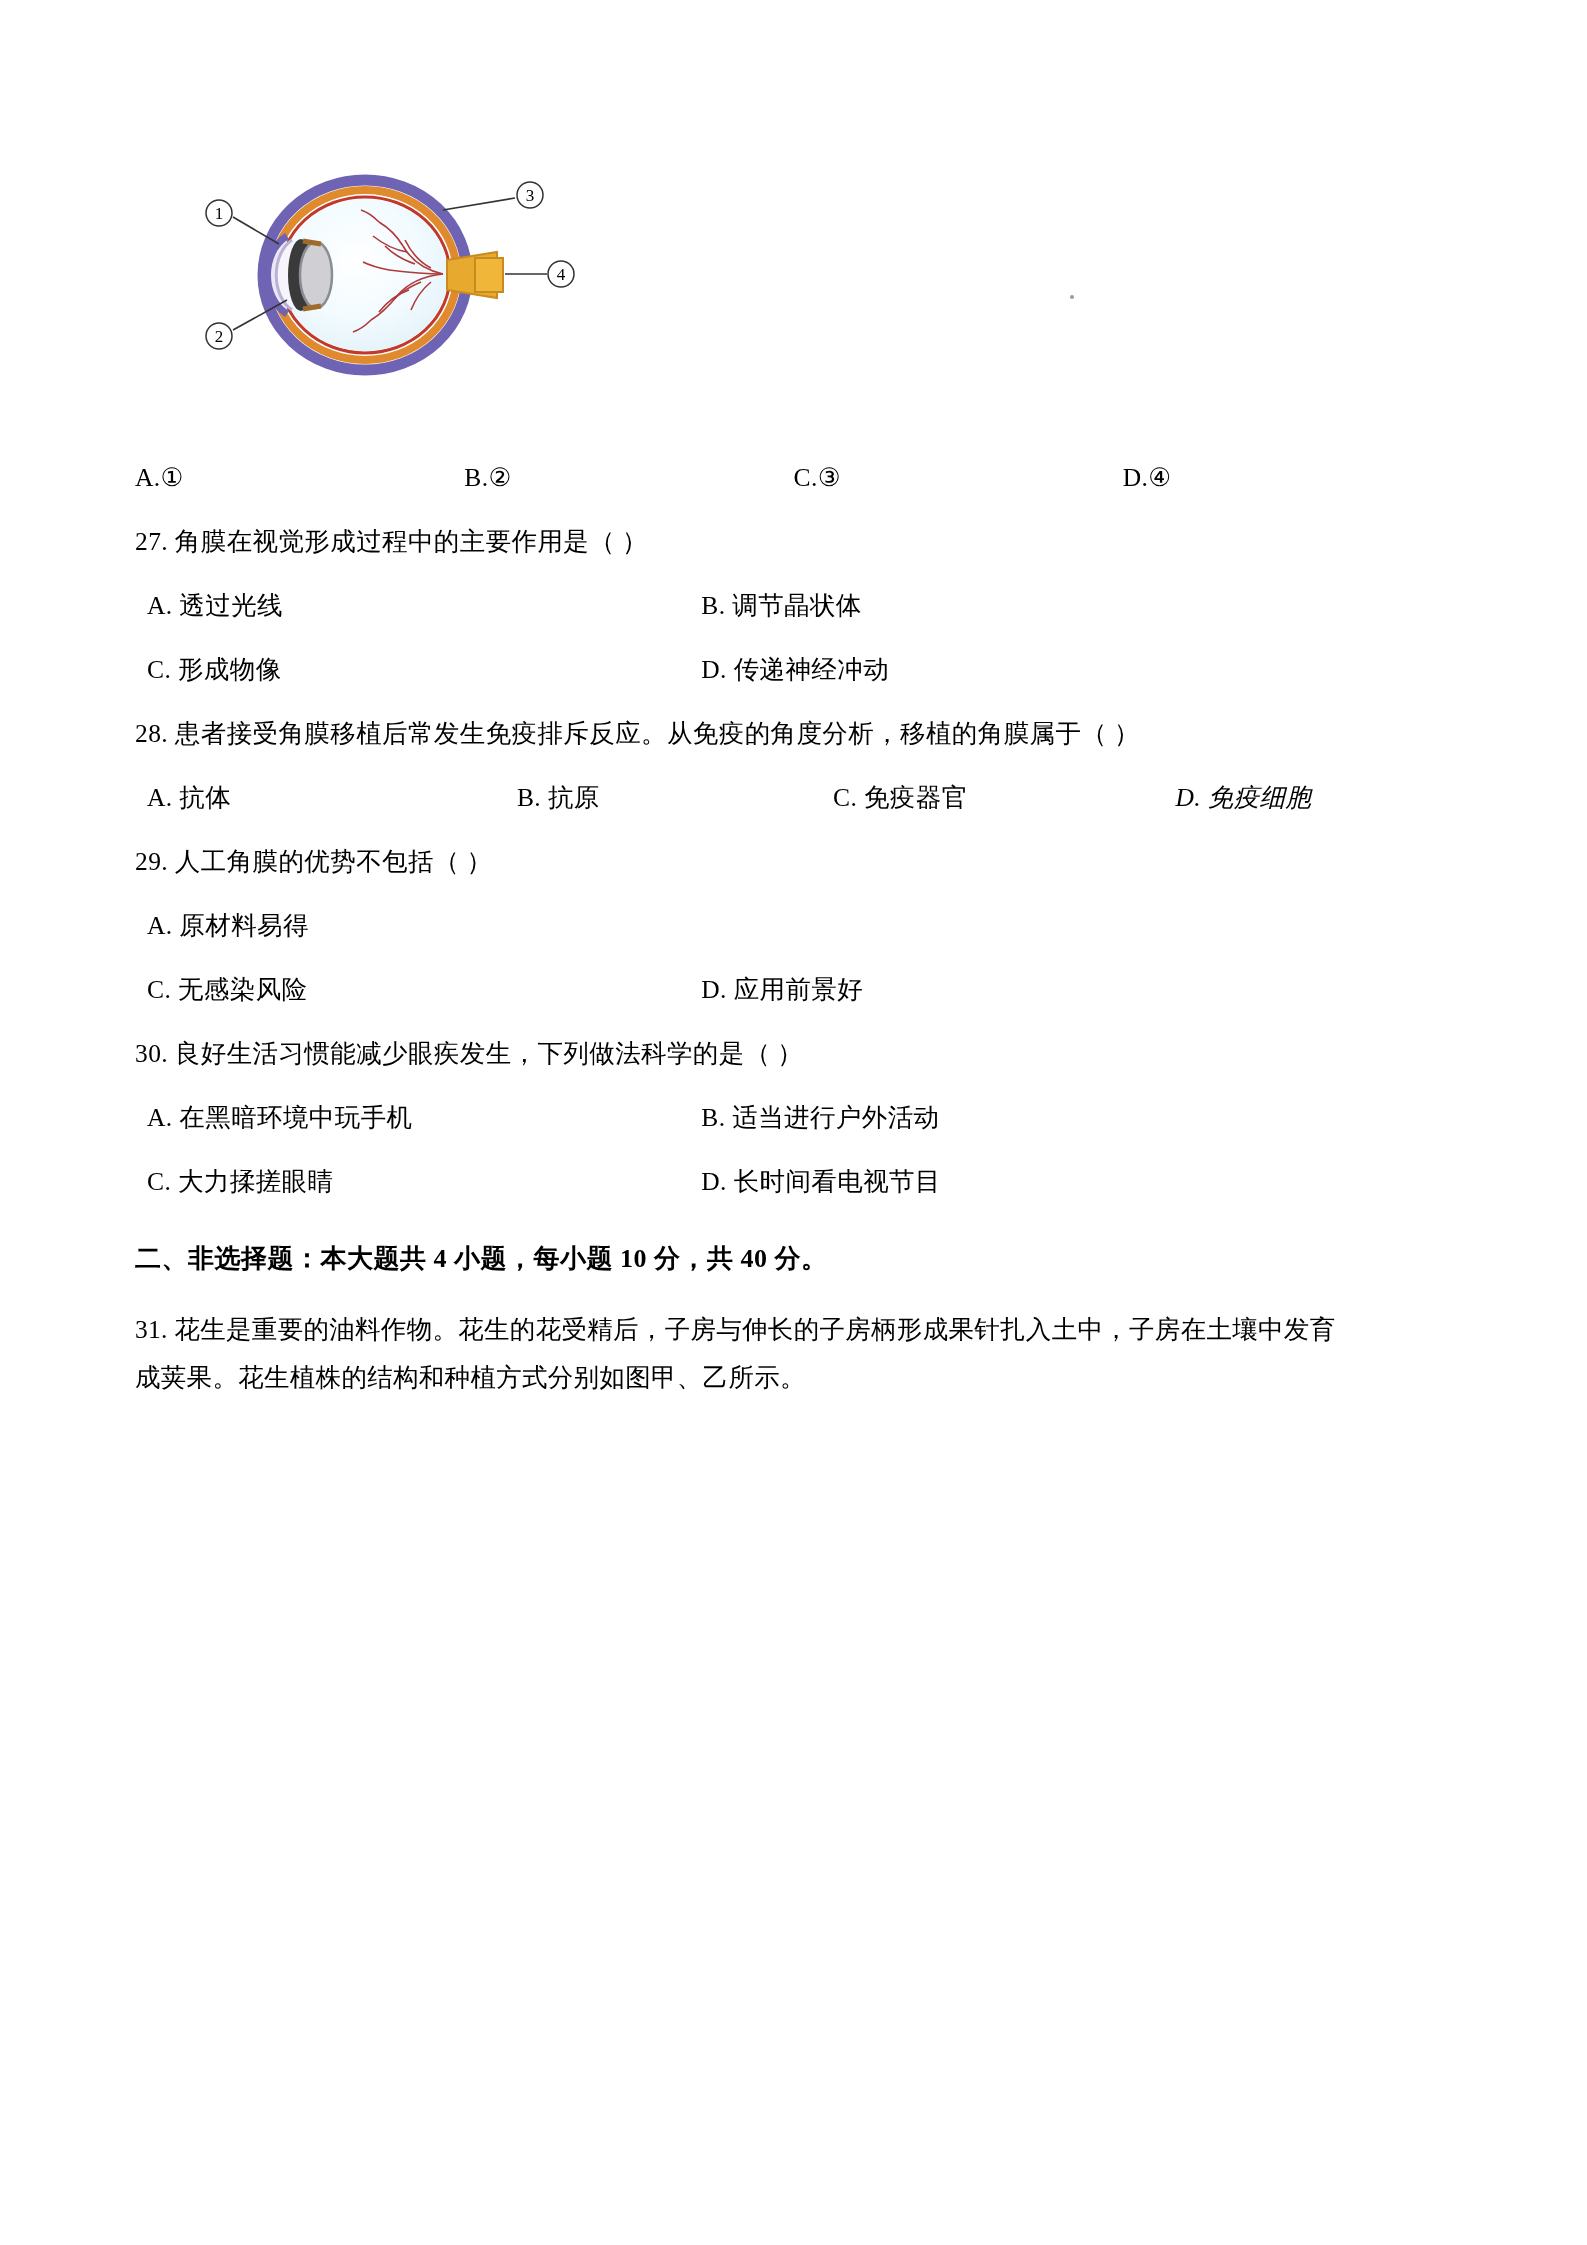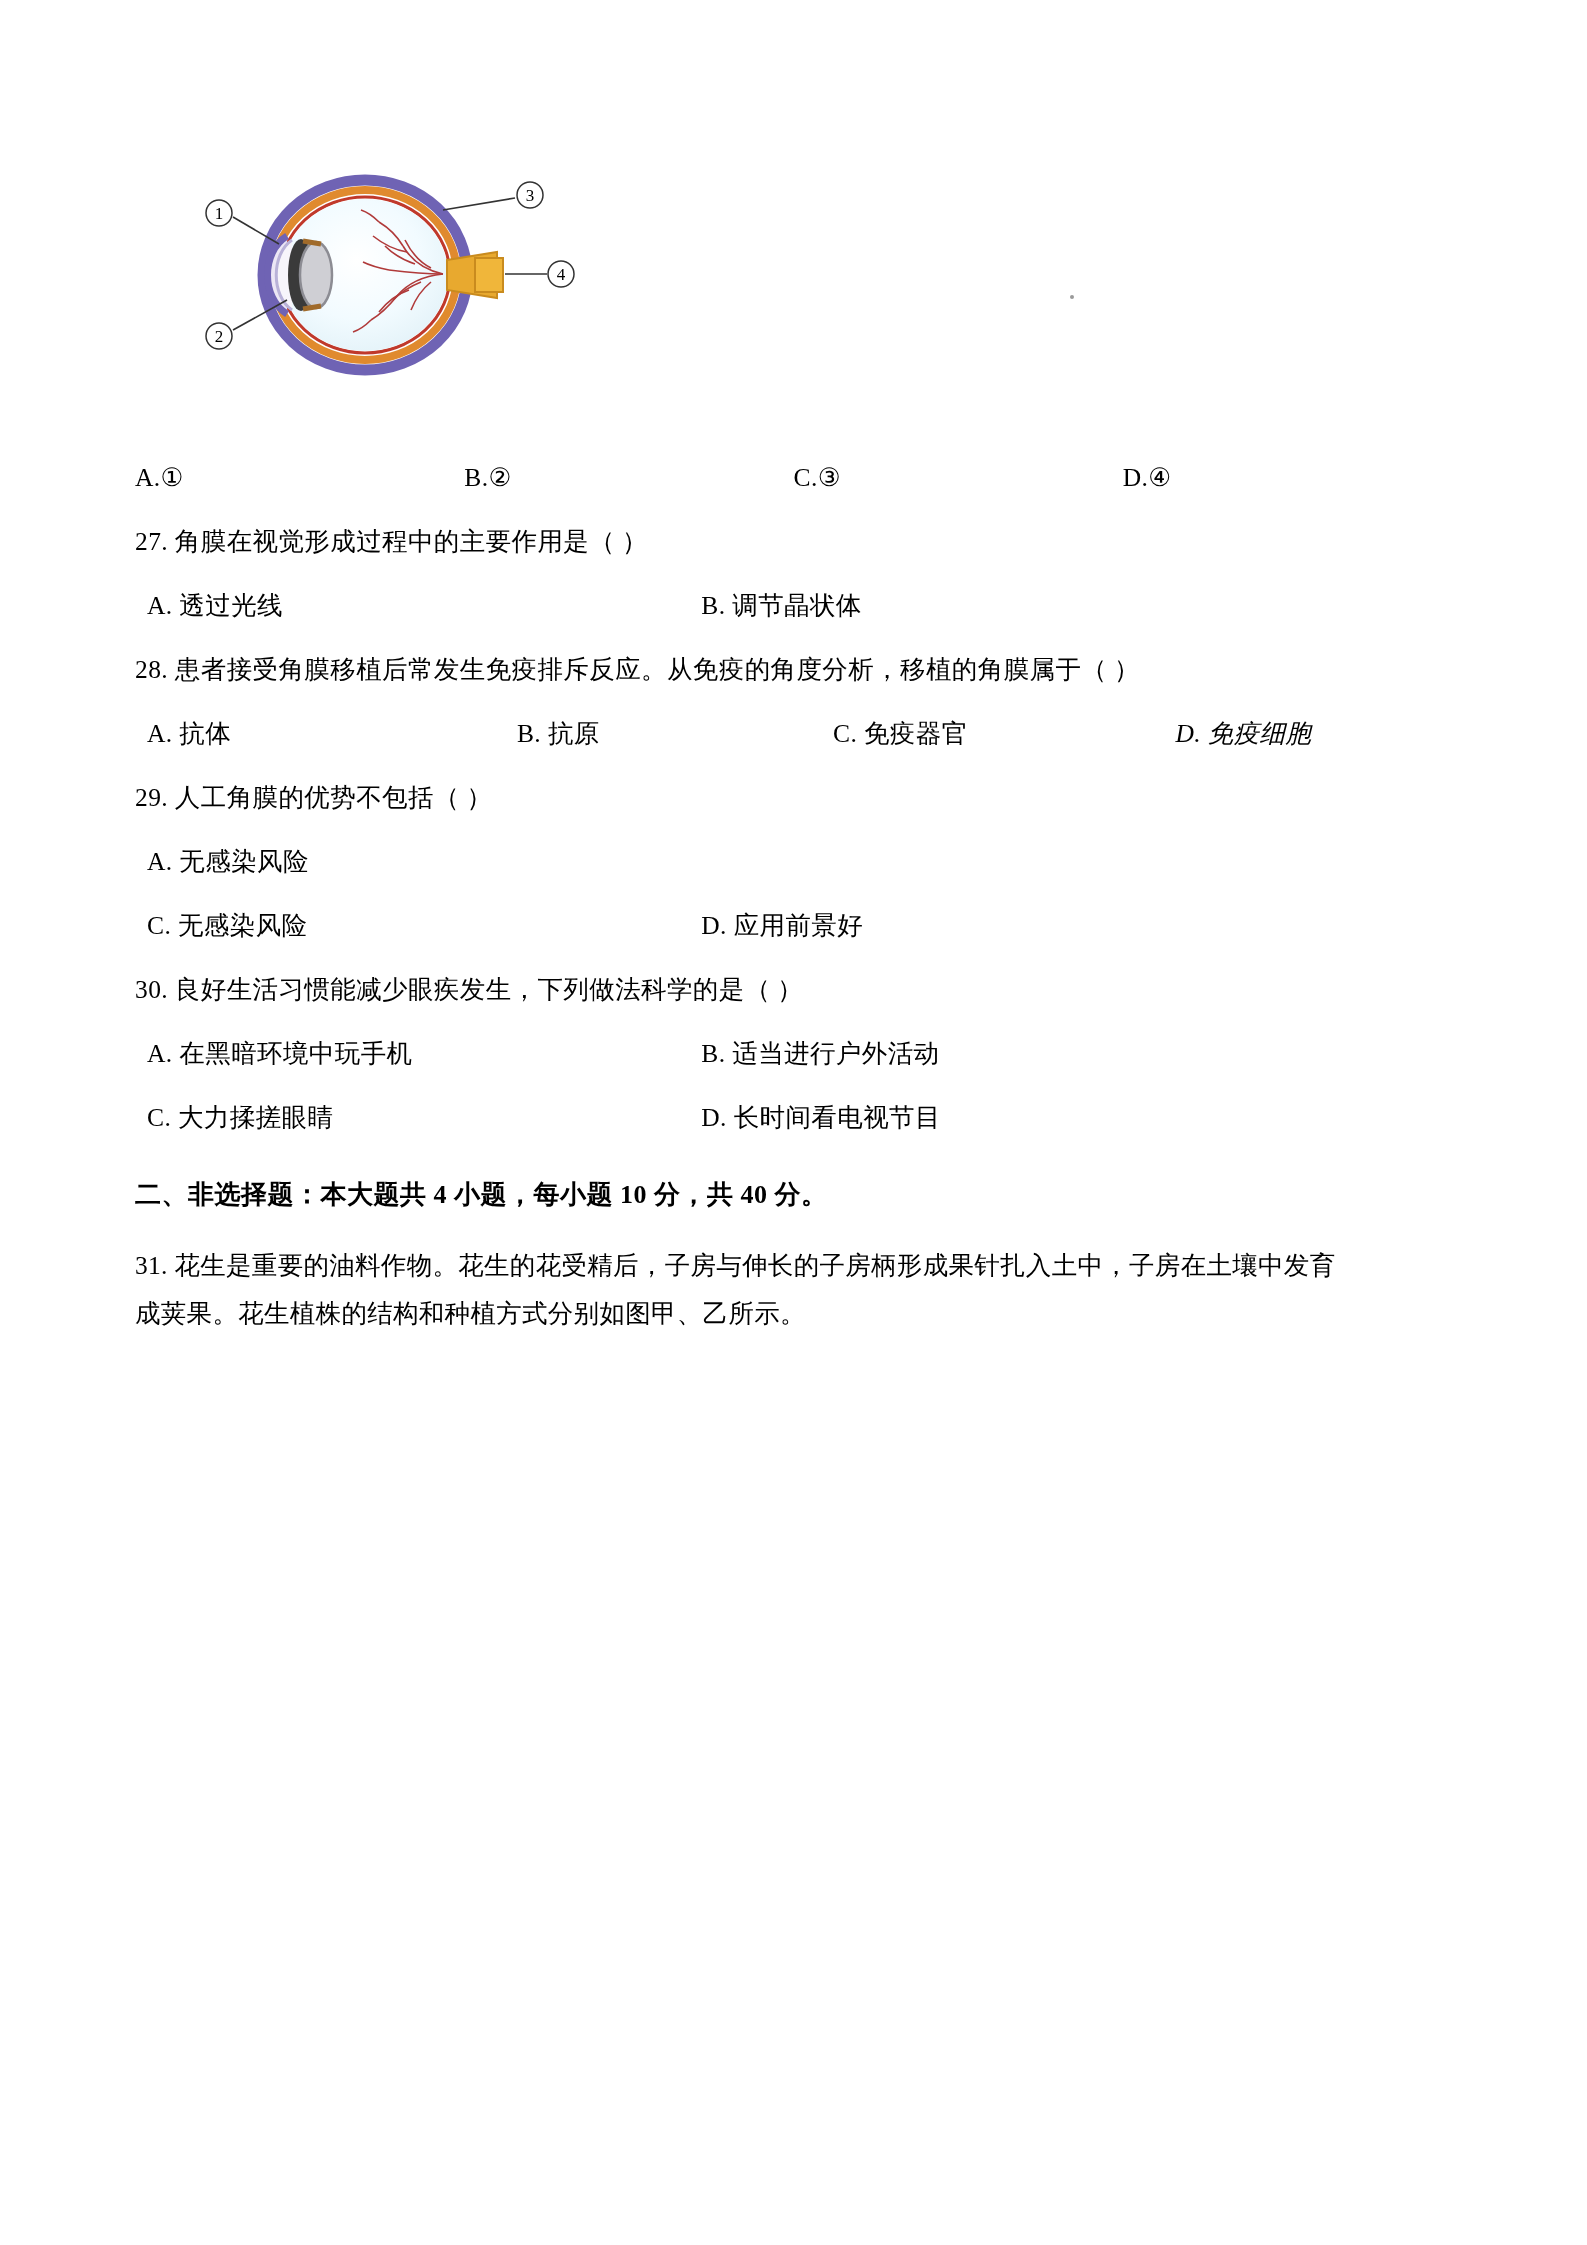--- a/index.html
+++ b/index.html
@@ -173,32 +173,36 @@
     <div class="col">B.②</div>
     <div class="col">C.③</div>
     <div class="col">D.④</div>
   </div>
 
   <p class="qline">27. 角膜在视觉形成过程中的主要作用是（      ）</p>
   <div class="opt-row cols2">
     <div class="col indent-a">A. 透过光线</div>
     <div class="col">B. 调节晶状体</div>
   </div>
+  <div class="opt-row cols2">
+    <div class="col indent-a">C. 形成物像</div>
+    <div class="col">D. 传递神经冲动</div>
+  </div>
 
   <p class="qline">28. 患者接受角膜移植后常发生免疫排斥反应。从免疫的角度分析，移植的角膜属于（      ）</p>
   <div class="opt-row cols4-wide">
     <div class="col indent-a">A. 抗体</div>
     <div class="col">B. 抗原</div>
     <div class="col">C. 免疫器官</div>
     <div class="col">D. 免疫细胞</div>
   </div>
 
   <p class="qline">29. 人工角膜的优势不包括（      ）</p>
   <div class="opt-row cols2">
-    <div class="col indent-a">A. 无感染风险</div>
+    <div class="col indent-a">A. 原材料易得</div>
   </div>
   <div class="opt-row cols2">
     <div class="col indent-a">C. 无感染风险</div>
     <div class="col">D. 应用前景好</div>
   </div>
 
   <p class="qline">30. 良好生活习惯能减少眼疾发生，下列做法科学的是（      ）</p>
   <div class="opt-row cols2">
     <div class="col indent-a">A. 在黑暗环境中玩手机</div>
     <div class="col">B. 适当进行户外活动</div>

